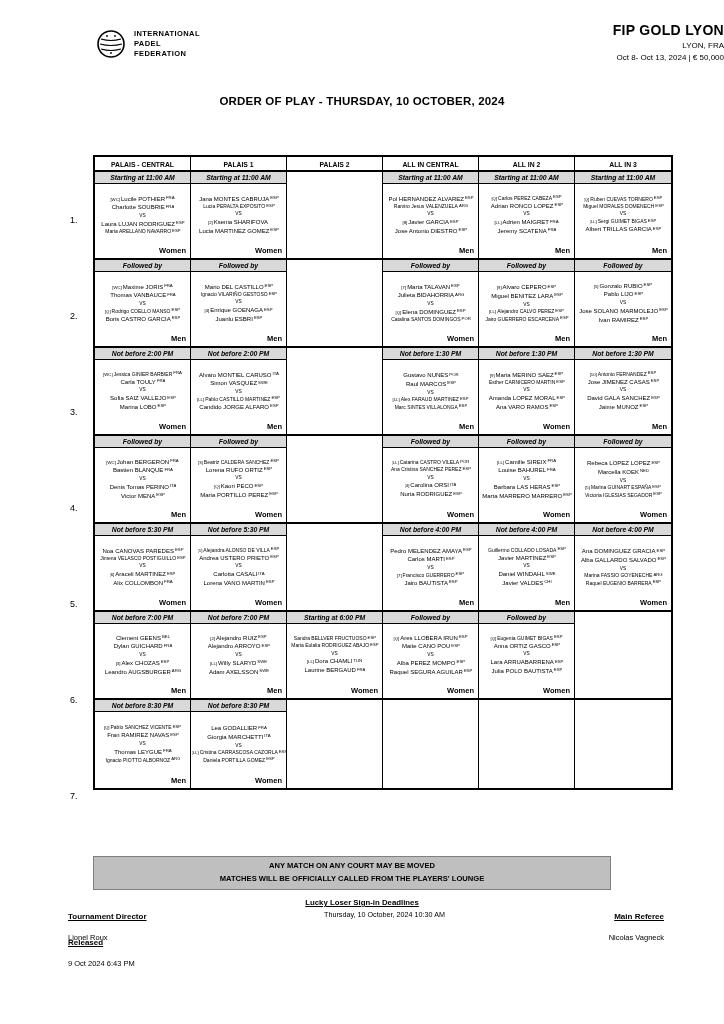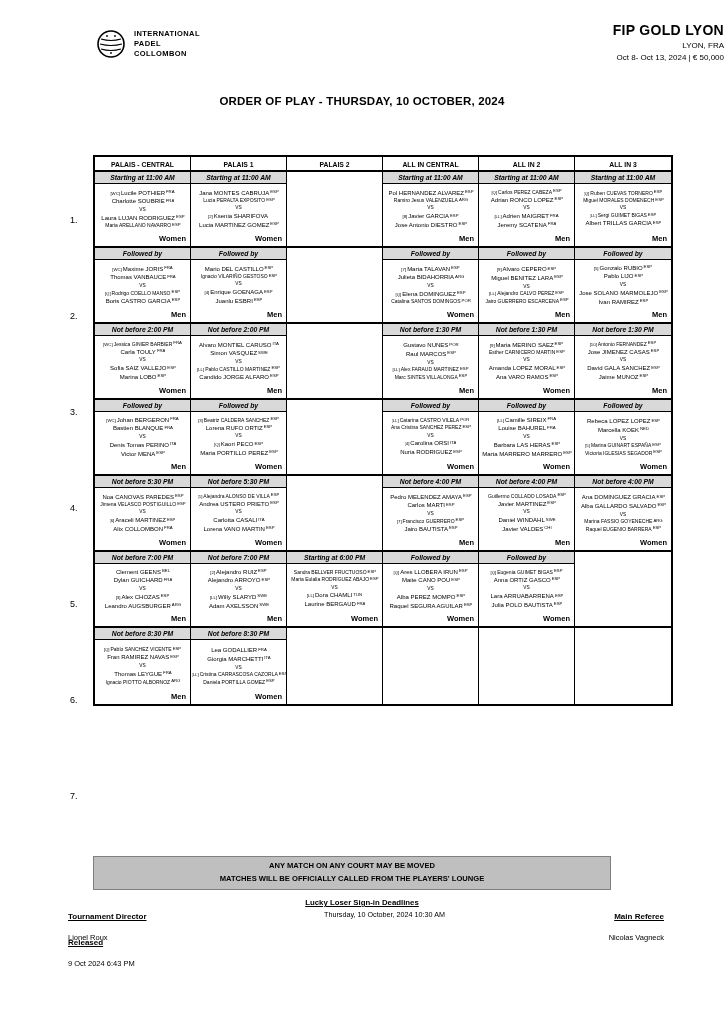--- a/index.html
+++ b/index.html
@@ -20,21 +20,21 @@
   .op-title { position:absolute; top:95px; left:0; right:0; text-align:center; font-size:11.5px; font-weight:bold; letter-spacing:.2px; }
   
   .table { position:absolute; left:93px; top:155px; width:580px; border:2px solid #000; background:#fff; }
   .grid { display:grid; grid-template-columns:repeat(6,1fr); }
   .court-header {
     height:15px; line-height:15px; font-size:6.8px; font-weight:bold; text-align:center;
     border-right:1px solid #000; border-bottom:2px solid #000; white-space:nowrap; overflow:hidden;
   }
   .court-header:nth-child(6n) { border-right:none; }
   .cell {
-    height:76px; border-right:1px solid #000; border-bottom:2px solid #000;
+    height:88px; border-right:1px solid #000; border-bottom:2px solid #000;
     display:flex; flex-direction:column; overflow:hidden; background:#fff;
   }
   .cell:nth-of-type(6n + 6) { border-right:none; }
   .grid > .cell:nth-last-child(-n+6) { border-bottom:none; }
   .time-bar {
     background:#d9d9d9; border-bottom:1px solid #000; font-size:6.8px; font-weight:bold; font-style:italic;
     text-align:center; padding:2px 1px; white-space:nowrap; overflow:hidden;
   }
   .match { flex:1; display:flex; flex-direction:column; justify-content:center; align-items:center; padding:1px 2px; }
   .player { font-size:6px; line-height:1.45; white-space:nowrap; max-width:94px; overflow:hidden; }
@@ -72,21 +72,21 @@
         <path d="M5 16 Q16 19 27 16" fill="none" stroke="#000" stroke-width="1.1"></path>
         <path d="M6 21 Q16 24 26 21" fill="none" stroke="#000" stroke-width="1.1"></path>
         <circle cx="12" cy="8" r="0.9" fill="#000"></circle>
         <circle cx="20" cy="8" r="0.9" fill="#000"></circle>
         <circle cx="16" cy="25" r="0.9" fill="#000"></circle>
       </svg>
     </span>
     <div class="logo-text">
       <div>INTERNATIONAL</div>
       <div>PADEL</div>
-      <div>COLLOMBON</div>
+      <div>FEDERATION</div>
     </div>
   </div>
 
   <div class="head-center">
     <div class="title">FIP GOLD LYON</div>
     <div class="loc">LYON, FRA</div>
     <div class="dates">Oct 8- Oct 13, 2024  |  € 50,000</div>
   </div>
 
   <div class="op-title">ORDER OF PLAY - THURSDAY, 10 OCTOBER, 2024</div>

